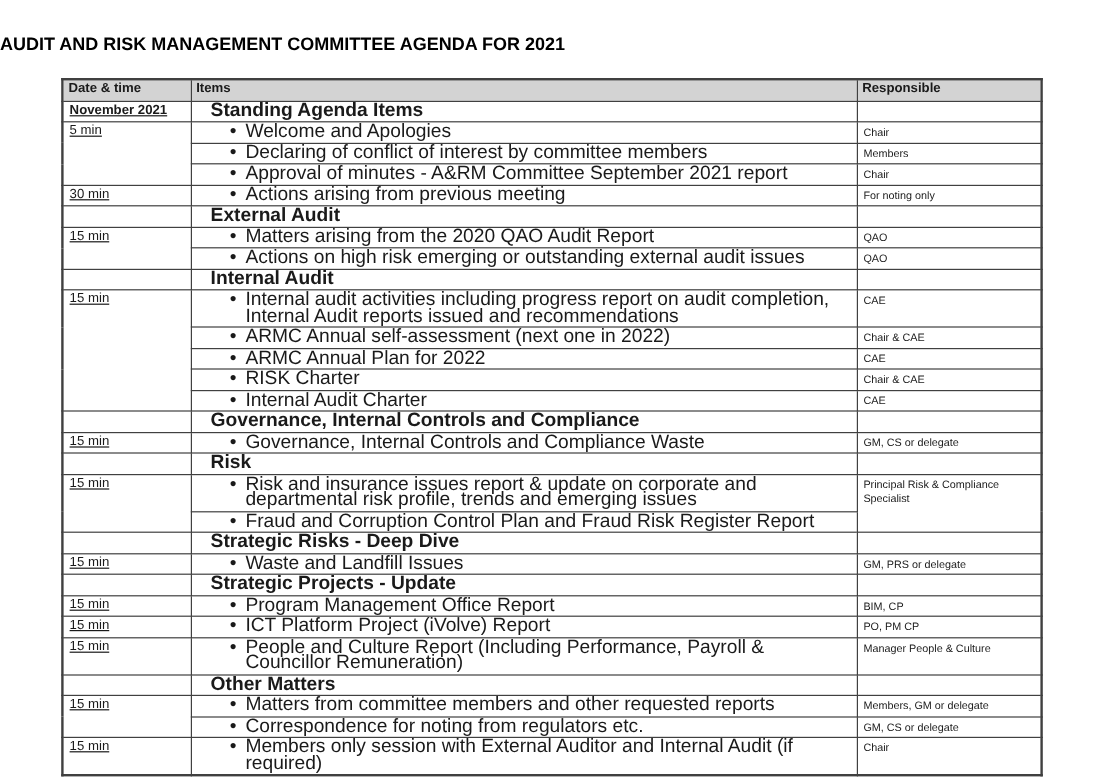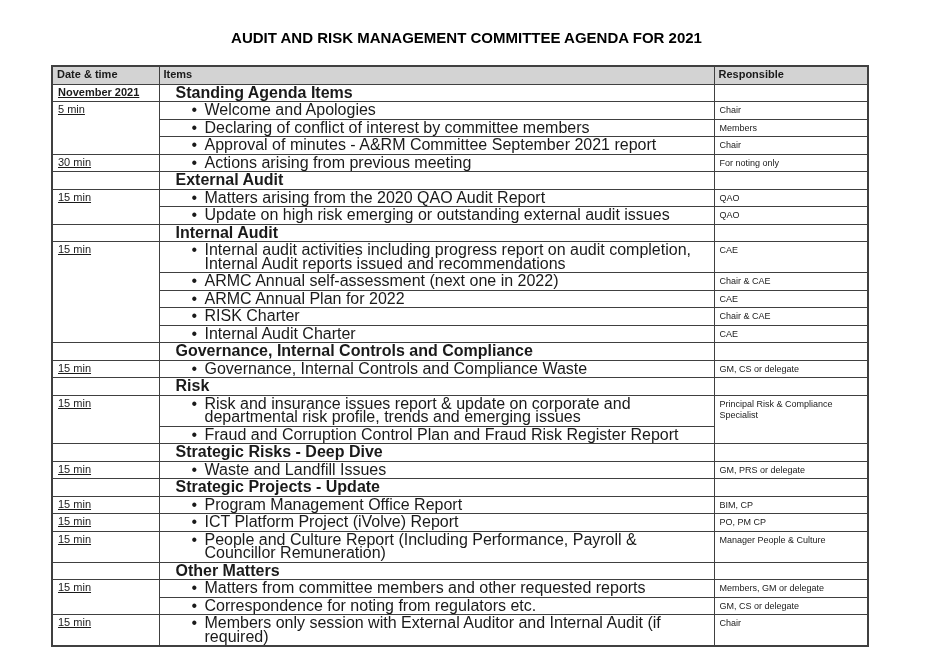--- a/index.html
+++ b/index.html
@@ -3,21 +3,21 @@
 <meta charset="utf-8">
 <style>
   html, body { margin: 0; padding: 0; background: #ffffff; }
   .page {
     width: 933px; height: 653px; overflow: hidden; position: relative;
     background: #ffffff; color: #1a1a1a;
     font-family: "Liberation Sans", sans-serif;
   }
   .title {
     margin: 0; padding-top: 30px;
-    text-align: center; font-size: 15px; line-height: 16px; font-weight: bold;
+    text-align: left; font-size: 15px; line-height: 16px; font-weight: bold;
     color: #000000;
   }
   table.agenda {
     border-collapse: collapse; table-layout: fixed;
     margin: 19px 0 0 51px; width: 816px;
     border: 2px solid var(--border, #404040);
   }
   table.agenda th, table.agenda td {
     border: 1px solid var(--border, #404040);
     vertical-align: top; overflow: hidden;
@@ -110,21 +110,21 @@
               <span class="bullet">•</span>
               <span class="item-text">Matters arising from the 2020 QAO Audit Report</span>
             </div>
           </td>
           <td class="col-resp" rowspan="1">QAO</td>
         </tr>
         <tr>
           <td class="col-items">
             <div class="item-line">
               <span class="bullet">•</span>
-              <span class="item-text">Update on high risk emerging or outstanding external audit issues</span>
+              <span class="item-text">Actions on high risk emerging or outstanding external audit issues</span>
             </div>
           </td>
           <td class="col-resp" rowspan="1">QAO</td>
         </tr>
         <tr>
           <td class="col-date" rowspan="1"></td>
           <td class="col-items b">Internal Audit</td>
           <td class="col-resp" rowspan="1"></td>
         </tr>
         <tr>

